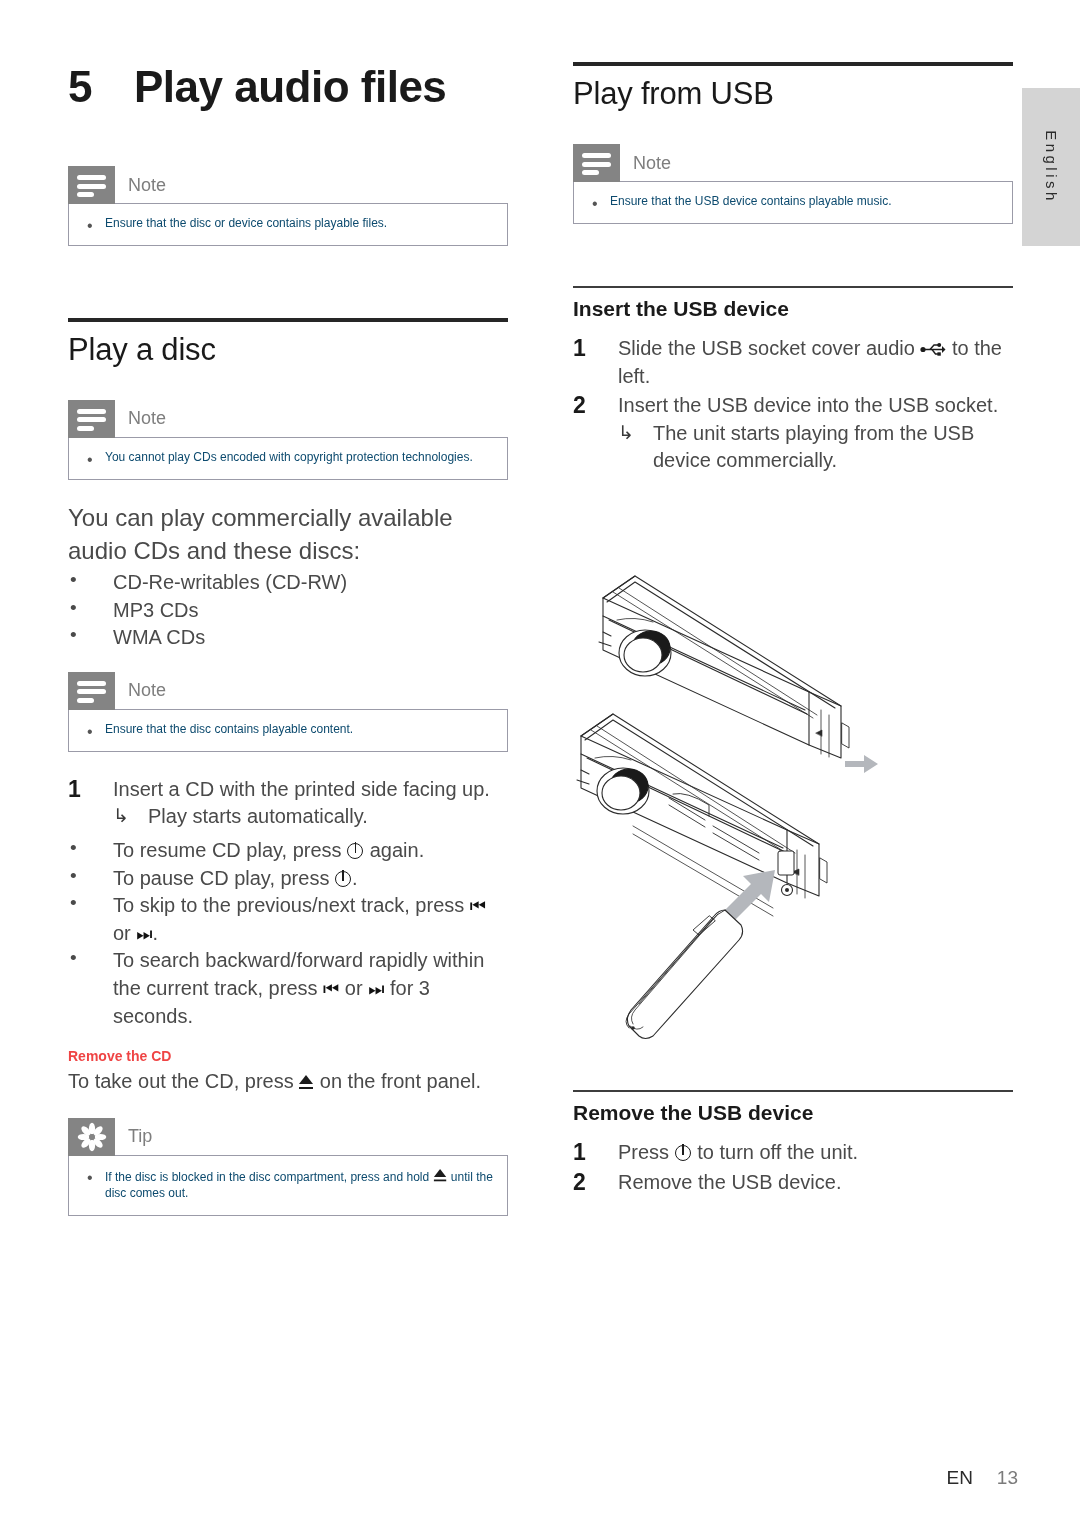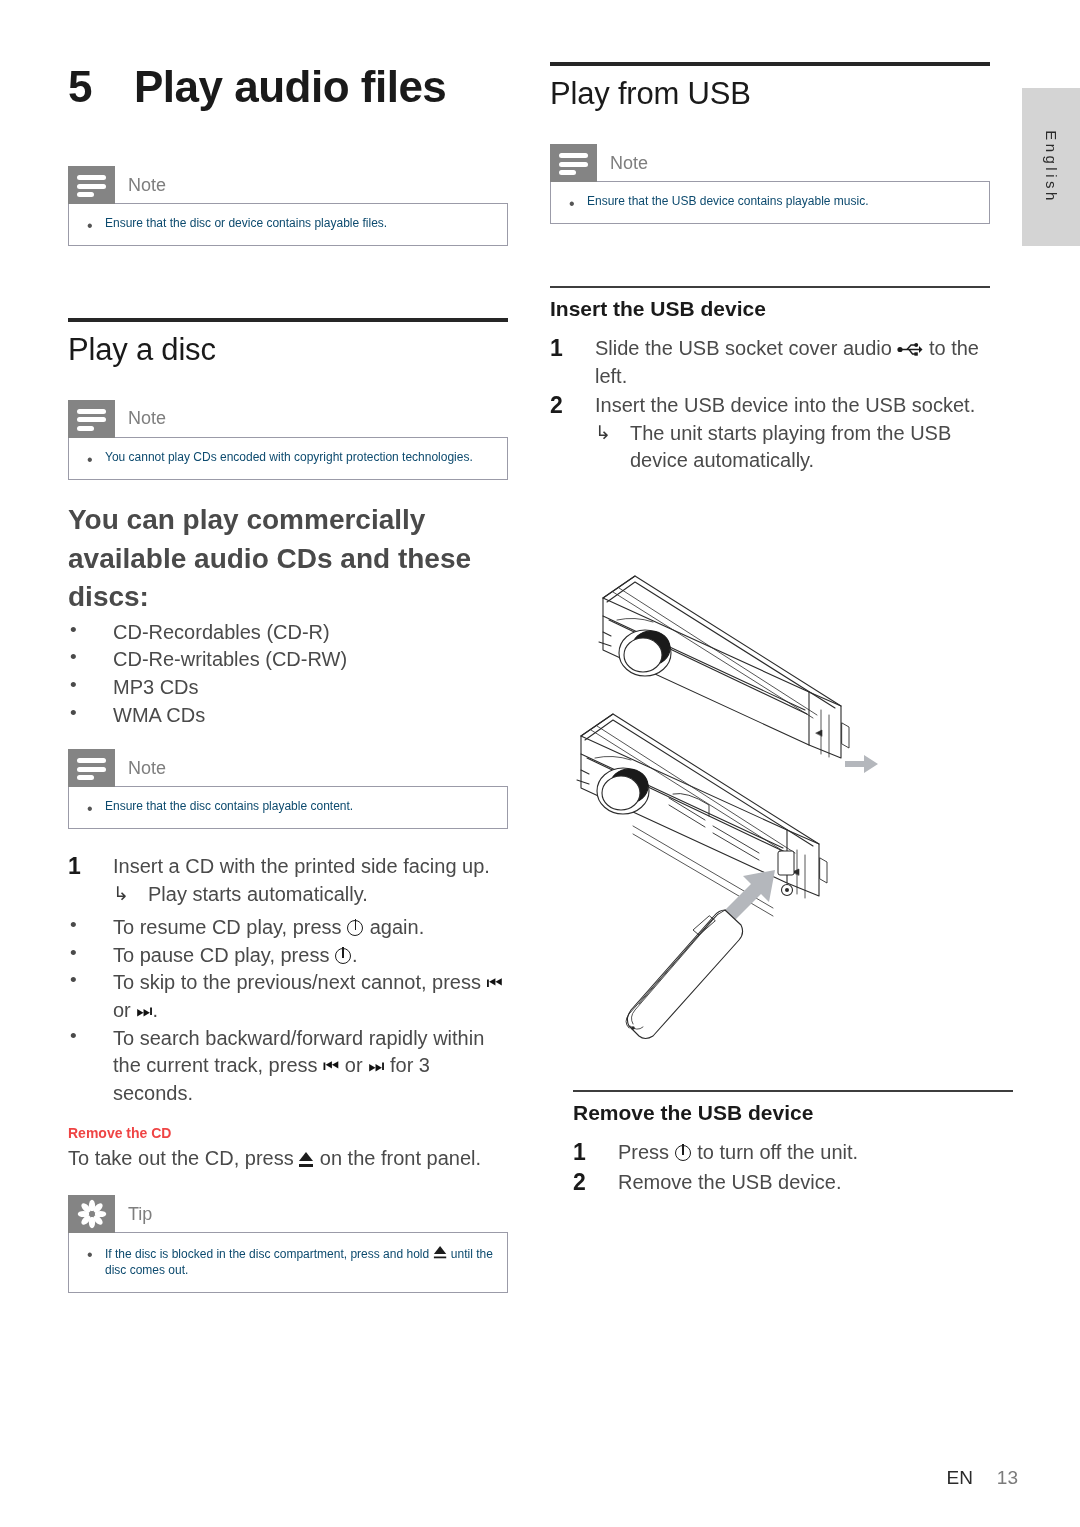--- a/index.html
+++ b/index.html
@@ -45,21 +45,21 @@
     height: 1527px;
   }
   .col-left {
     position: absolute;
     left: 68px;
     top: 62px;
     width: 440px;
   }
   .col-right {
     position: absolute;
-    left: 550px;
+    left: 573px;
     top: 62px;
     width: 440px;
   }
 
   
   .h1-row {
     display: flex;
     align-items: baseline;
     margin: 0 0 0 0;
   }
@@ -181,25 +181,24 @@
     position: absolute;
     left: 50%;
     top: 50%;
     width: 30px;
     height: 30px;
     transform: translate(-50%, -50%);
   }
 
   
   p.body-text {
-    font-size: 28px;
+    font-size: 24px;
     line-height: 1.38;
     color: #4a4a4a;
     margin: 0;
-    font-weight: bold;
   }
 
   ul.disc-list {
     margin: 0;
     padding: 0;
     list-style: none;
   }
   ul.disc-list li {
     font-size: 20px;
     line-height: 1.38;
@@ -409,21 +408,20 @@
       <div class="callout-body">
         <ul>
           <li>You cannot play CDs encoded with copyright protection technologies.</li>
         </ul>
       </div>
     </div>
 
     <p class="body-text" style="margin-top:21px;">You can play commercially available audio CDs and these discs:</p>
 
     <ul class="disc-list" style="margin-top:2px;">
-      <li>CD-Recordables (CD-R)</li>
       <li>CD-Re-writables (CD-RW)</li>
       <li>MP3 CDs</li>
       <li>WMA CDs</li>
     </ul>
 
     <div class="callout" style="margin-top:20px;">
       <div class="callout-head">
         <div class="callout-icon">
           <span class="note-bars">
               <i></i>
@@ -447,21 +445,21 @@
         <div class="sub-result">
           <span class="arrow">↳</span>
           <span>Play starts automatically.</span>
         </div>
       </li>
     </ol>
 
     <ul class="bullet-steps" style="margin-top:6px;">
       <li><span>To resume CD play, press </span><span class="ic ic-power"></span><span> again.</span></li>
       <li><span>To pause CD play, press </span><span class="ic ic-power"></span><span>.</span></li>
-      <li><span>To skip to the previous/next cannot, press </span><span style="font-size:18px;color:#111;">⏮</span><span> or </span><span style="font-size:18px;color:#111;">⏭</span><span>.</span></li>
+      <li><span>To skip to the previous/next track, press </span><span style="font-size:18px;color:#111;">⏮</span><span> or </span><span style="font-size:18px;color:#111;">⏭</span><span>.</span></li>
       <li><span>To search backward/forward rapidly within the current track, press </span><span style="font-size:18px;color:#111;">⏮</span><span> or </span><span style="font-size:18px;color:#111;">⏭</span><span> for 3 seconds.</span></li>
     </ul>
 
     <h4 class="h4-title" style="margin-top:18px;">Remove the CD</h4>
     <p class="plain" style="margin-top:4px;"><span>To take out the CD, press </span><span class="ic ic-eject"></span><span> on the front panel.</span></p>
 
     <div class="callout" style="margin-top:22px;">
       <div class="callout-head">
         <div class="callout-icon">
           <svg class="tip-star" viewBox="0 0 32 32">
@@ -532,21 +530,21 @@
             <path d="M12 7.5 L15.5 12 H18.6" stroke-width="1.4" fill="none"></path>
             <rect x="17.4" y="10.3" width="3.4" height="3.4" stroke="none"></rect>
           </g>
         </svg><span> to the left.</span>
       </li>
       <li style="margin-top:2px;">
         <span class="num">2</span>
         <span>Insert the USB device into the USB socket.</span>
         <div class="sub-result">
           <span class="arrow">↳</span>
-          <span>The unit starts playing from the USB device automatically.</span>
+          <span>The unit starts playing from the USB device commercially.</span>
         </div>
       </li>
     </ol>
 
   </div>
 
   <div class="illustration">
     <svg width="330" height="510" viewBox="0 0 330 510">
       <g fill="none" stroke="#2b2b2b" stroke-width="1.1" stroke-linejoin="round" stroke-linecap="round">
 

